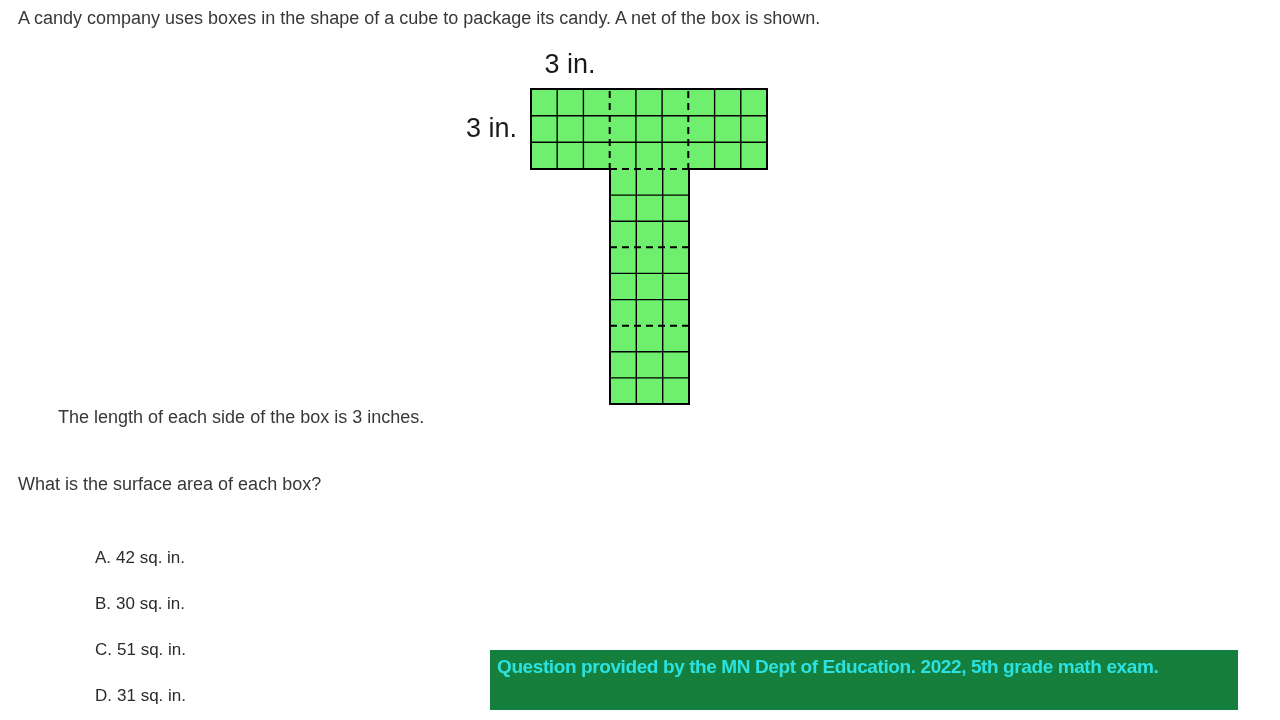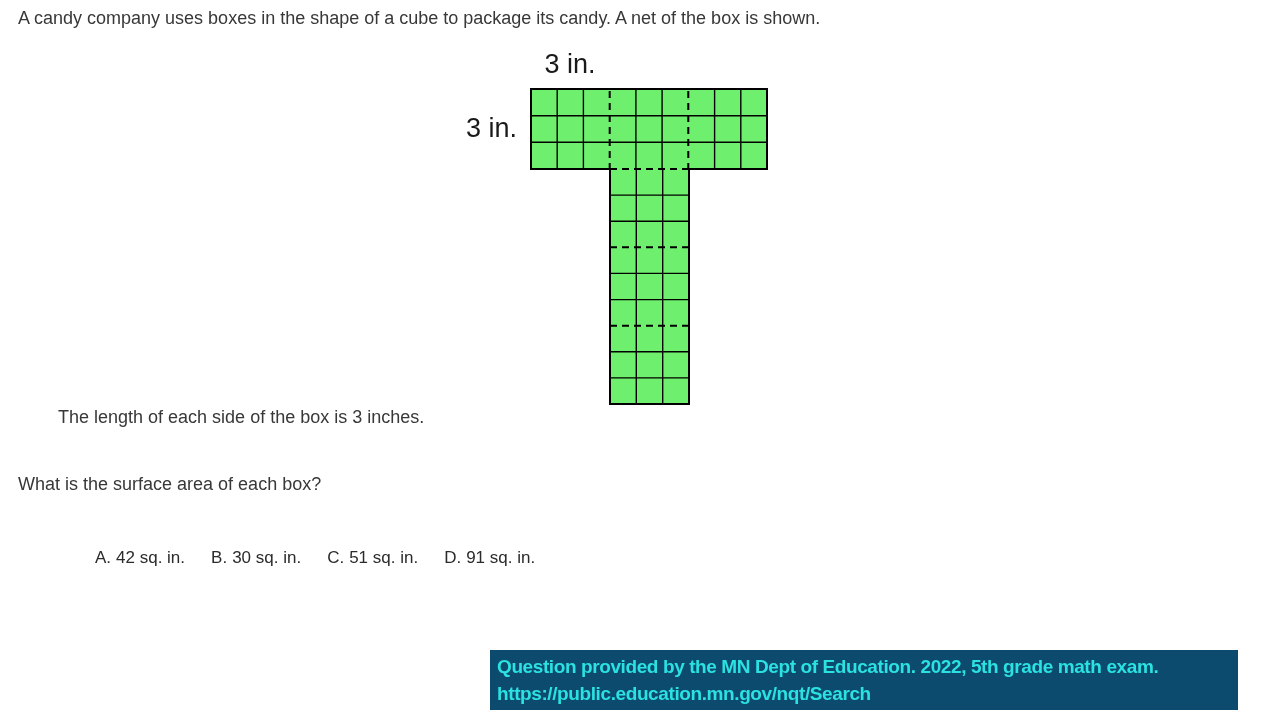--- a/index.html
+++ b/index.html
@@ -32,40 +32,40 @@
   }
   #dim-top  { left: 530px; top: 49px; width: 80px; text-align: center; }
   #dim-side { left: 420px; top: 113px; width: 97px; text-align: right; }
 
   
   #choices {
     position: absolute;
     left: 95px;
     top: 548px;
     display: flex;
-    flex-direction: row;
+    flex-direction: column;
     gap: 26px;
   }
   .choice {
     font-size: 17px;
     line-height: 20px;
     color: #2b2b2b;
     white-space: nowrap;
     cursor: default;
   }
   .choice .letter { margin-right: 5px; }
 
   
   #attribution {
     position: absolute;
     left: 490px;
     top: 650px;
     width: 748px;
     height: 60px;
-    background: #0c4a6e;
+    background: #15803d;
     padding: 3px 0 0 7px;
     overflow: hidden;
   }
   #attribution .attr-line {
     font-size: 19px;
     font-weight: 700;
     letter-spacing: -0.4px;
     line-height: 27px;
     color: #2be1e1;
     white-space: nowrap;
@@ -124,20 +124,19 @@
   <div class="choice">
     <span class="letter">A.</span><span>42 sq. in.</span>
   </div>
   <div class="choice">
     <span class="letter">B.</span><span>30 sq. in.</span>
   </div>
   <div class="choice">
     <span class="letter">C.</span><span>51 sq. in.</span>
   </div>
   <div class="choice">
-    <span class="letter">D.</span><span>91 sq. in.</span>
+    <span class="letter">D.</span><span>31 sq. in.</span>
   </div>
 </div>
 
 <div id="attribution">
   <div class="attr-line">Question provided by the MN Dept of Education. 2022, 5th grade math exam.</div>
-  <div class="attr-line">https://public.education.mn.gov/nqt/Search</div>
 </div>
 
 </body></html>

